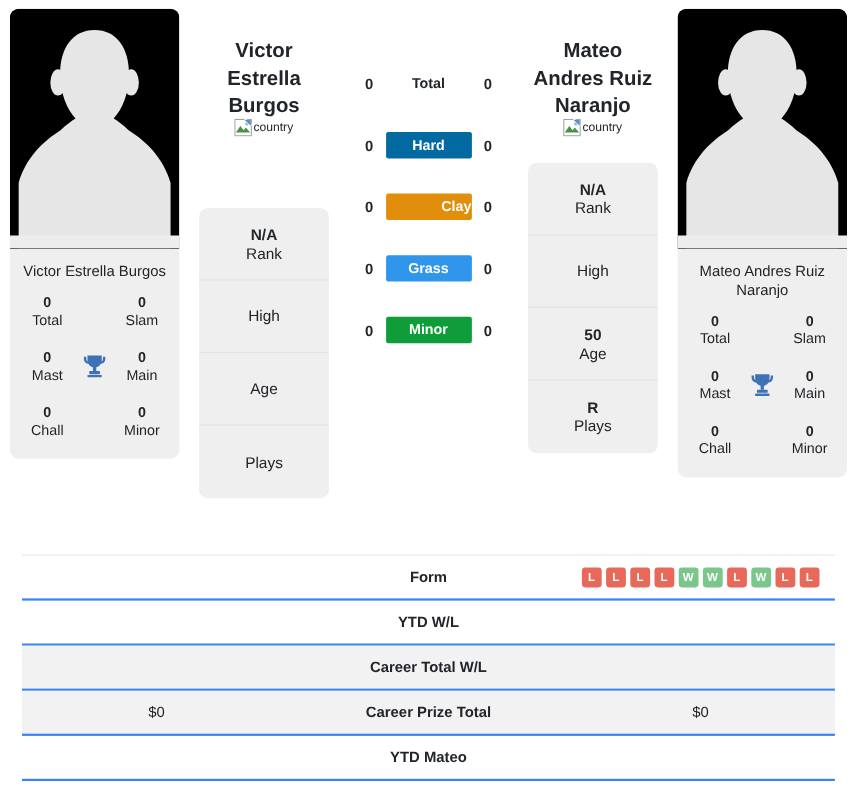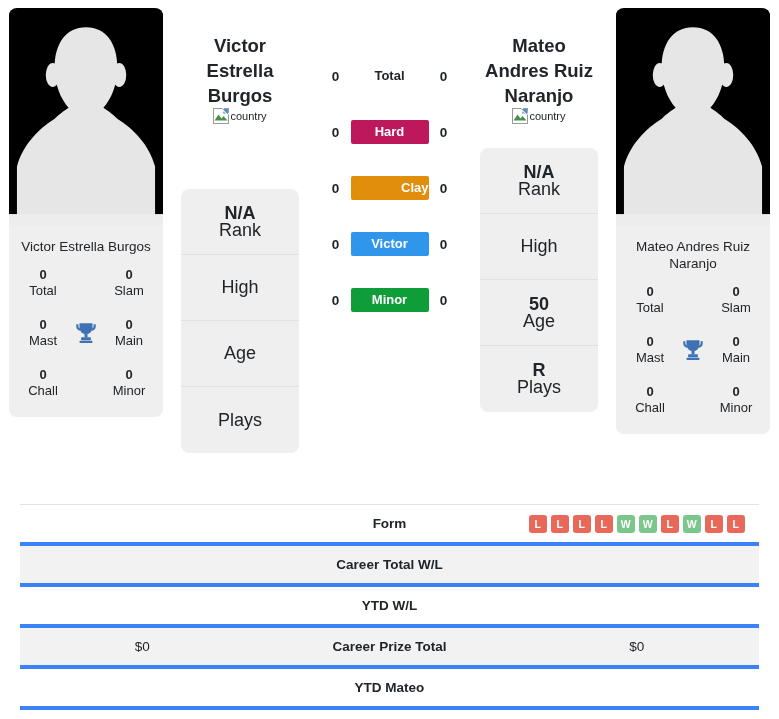--- a/index.html
+++ b/index.html
@@ -97,21 +97,21 @@
     background: #efefef;
     border-radius: 8px;
     overflow: hidden;
   }
   .info-cell {
     height: 66px;
     display: flex;
     flex-direction: column;
     align-items: center;
     justify-content: center;
-    font-size: 18px;
+    font-size: 14px;
     line-height: 17px;
     border-bottom: 1px solid #e2e2e2;
     text-align: right;
   }
   .info-cell:last-child { border-bottom: none; }
   .info-cell .v { font-weight: bold; color: #212529; min-height: 0; }
   .info-cell .k { color: #212529; }
 
   
   .surface-col {
@@ -154,21 +154,21 @@
     position: absolute;
     left: 20px;
     top: 504px;
     width: 739px;
     border-top: 1px solid #e4e4e4;
   }
   .srow {
     display: flex;
     align-items: center;
     height: 41px;
-    border-bottom: 4px solid #3b82f6;
+    border-bottom: 2px solid #3b82f6;
   }
   .srow.alt { background: #f2f2f2; }
   .scell-left, .scell-right {
     flex: 1 1 0;
     display: flex;
     align-items: center;
     font-size: 13.5px;
     color: #212529;
   }
   .scell-left { justify-content: center; }
@@ -285,31 +285,31 @@
     </div>
 
     <div class="surface-col" id="surface-col">
         <div class="surface-row">
           <div class="sv">0</div>
           <div class="pill plain">Total</div>
           <div class="sv">0</div>
         </div>
         <div class="surface-row">
           <div class="sv">0</div>
-          <div class="pill" style="background: #be185d;">Hard</div>
+          <div class="pill" style="background: #0369a1;">Hard</div>
           <div class="sv">0</div>
         </div>
         <div class="surface-row">
           <div class="sv">0</div>
           <div class="pill" style="background: rgb(224, 142, 11); text-align: right;">Clay</div>
           <div class="sv">0</div>
         </div>
         <div class="surface-row">
           <div class="sv">0</div>
-          <div class="pill" style="background: rgb(47, 150, 236);">Victor</div>
+          <div class="pill" style="background: rgb(47, 150, 236);">Grass</div>
           <div class="sv">0</div>
         </div>
         <div class="surface-row">
           <div class="sv">0</div>
           <div class="pill" style="background: rgb(15, 157, 58);">Minor</div>
           <div class="sv">0</div>
         </div>
       </div>
 
     <div class="info-col">
@@ -411,30 +411,30 @@
             <div class="badge" style="background: rgb(232, 105, 90);">L</div>
             <div class="badge" style="background: rgb(122, 198, 139);">W</div>
             <div class="badge" style="background: rgb(122, 198, 139);">W</div>
             <div class="badge" style="background: rgb(232, 105, 90);">L</div>
             <div class="badge" style="background: rgb(122, 198, 139);">W</div>
             <div class="badge" style="background: rgb(232, 105, 90);">L</div>
             <div class="badge" style="background: rgb(232, 105, 90);">L</div>
           </div>
         </div>
       </div>
+      <div class="srow">
+        <div class="scell-left"></div>
+        <div class="scell-mid">YTD W/L</div>
+        <div class="scell-right"></div>
+      </div>
       <div class="srow alt">
         <div class="scell-left"></div>
         <div class="scell-mid">Career Total W/L</div>
         <div class="scell-right"></div>
       </div>
-      <div class="srow">
-        <div class="scell-left"></div>
-        <div class="scell-mid">YTD W/L</div>
-        <div class="scell-right"></div>
-      </div>
       <div class="srow alt">
         <div class="scell-left">$0</div>
         <div class="scell-mid">Career Prize Total</div>
         <div class="scell-right">$0</div>
       </div>
       <div class="srow">
         <div class="scell-left"></div>
         <div class="scell-mid">YTD Mateo</div>
         <div class="scell-right"></div>
       </div>

